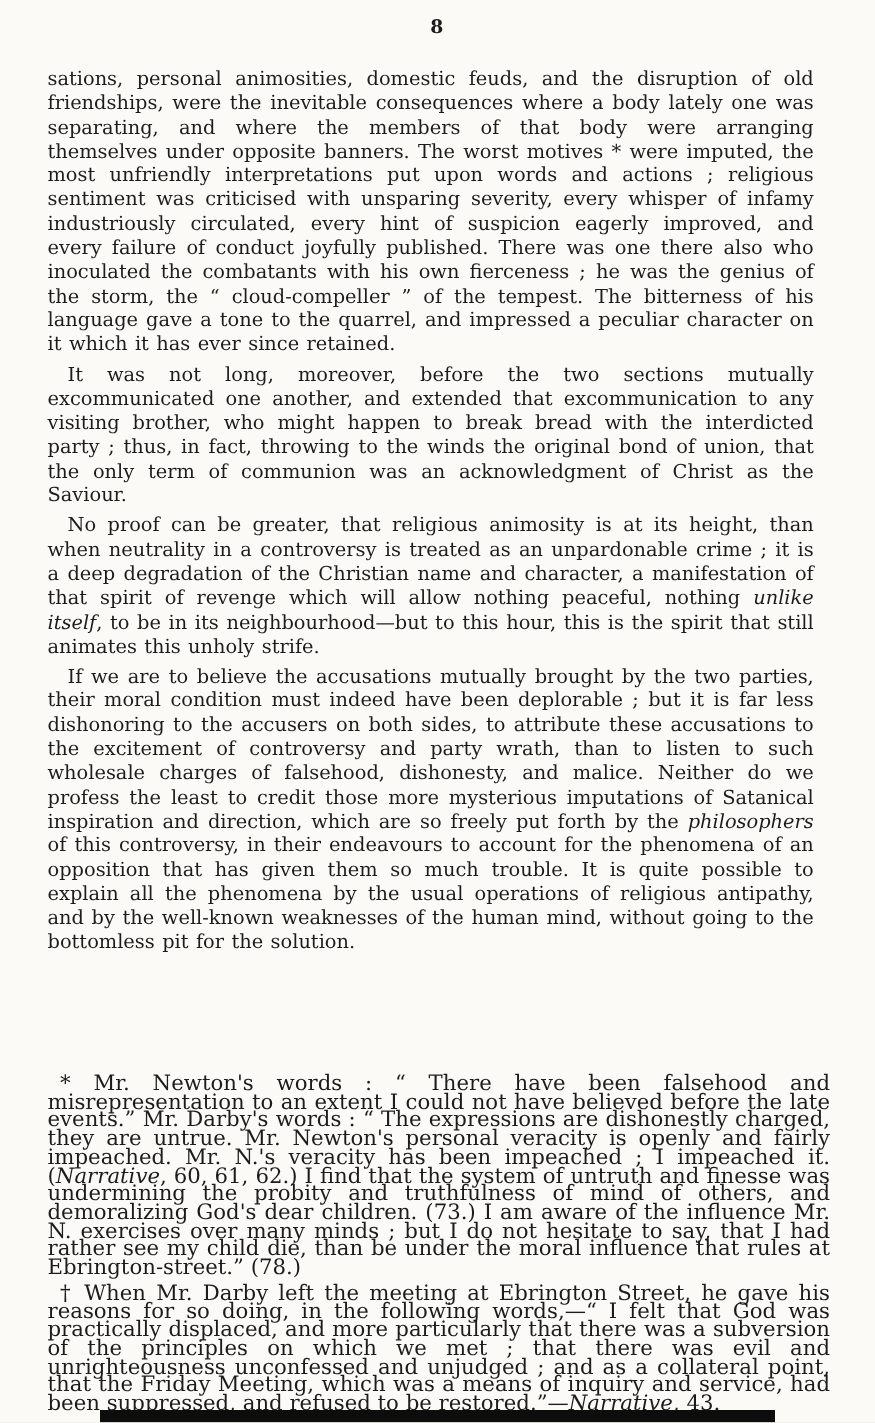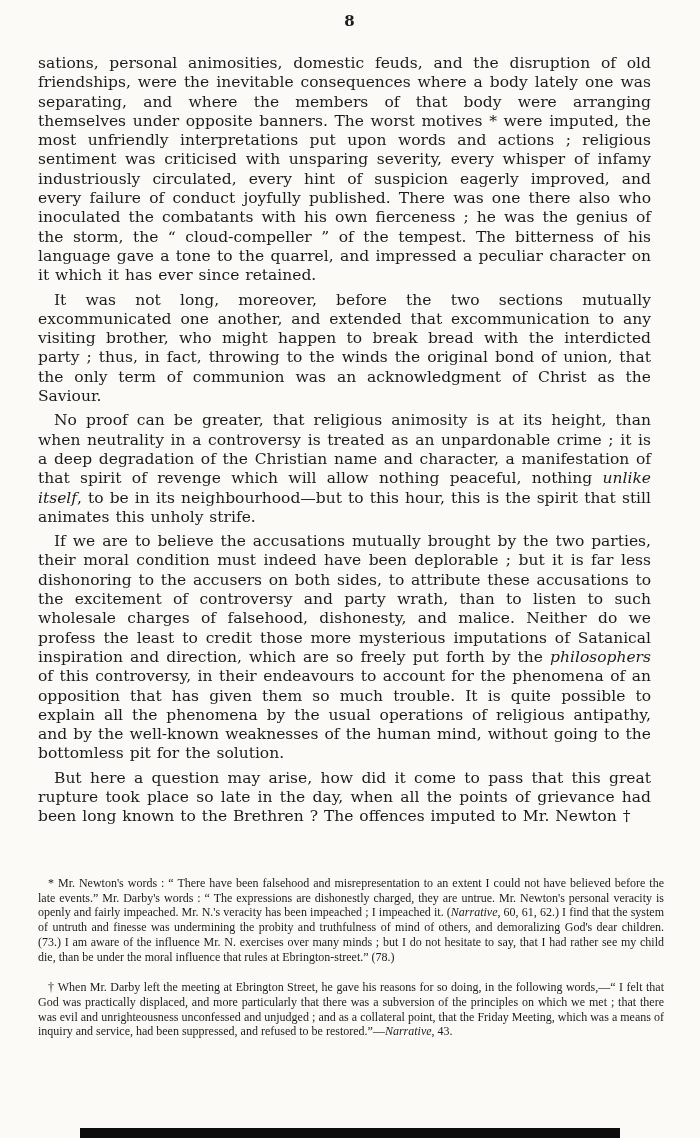--- a/index.html
+++ b/index.html
@@ -41,25 +41,24 @@
     word-spacing: 1px;
   }
   p.para.indent { text-indent: 16px; }
   .footnotes {
     position: absolute;
     top: 860px;
     left: 38px;
     width: 626px;
   }
   p.fn {
-    margin: 16px 0 6px 0;
-    font-size: 12px;
+    margin: 0 0 6px 0;
+    font-size: 17px;
     line-height: 14.7px;
     text-align: justify;
-    font-family: Liberation Serif, serif;
   }
   p.fn.indent { text-indent: 10px; }
   .it { font-style: italic; }
   .scan-bar {
     position: absolute;
     bottom: 0;
     left: 80px;
     width: 540px;
     height: 10px;
     background: #0d0d0d;
@@ -69,21 +68,20 @@
 <body>
 
 <div class="page" style="background: rgb(251, 250, 246); color: rgb(28, 28, 28);">
   <div class="page-number">8</div>
 
   <div class="content">
       <p class="para"><span>sations, personal animosities, domestic feuds, and the disruption of old friendships, were the inevitable consequences where a body lately one was separating, and where the members of that body were arranging themselves under opposite banners.  The worst motives * were imputed, the most unfriendly interpretations put upon words and actions ; religious sentiment was criticised with unsparing severity, every whisper of infamy industriously circulated, every hint of suspicion eagerly improved, and every failure of conduct joyfully published.  There was one there also who inoculated the combatants with his own fierceness ; he was the genius of the storm, the “ cloud-compeller ” of the tempest.  The bitterness of his language gave a tone to the quarrel, and impressed a peculiar character on it which it has ever since retained.</span></p>
       <p class="para indent"><span>It was not long, moreover, before the two sections mutually excommunicated one another, and extended that excommunication to any visiting brother, who might happen to break bread with the interdicted party ; thus, in fact, throwing to the winds the original bond of union, that the only term of communion was an acknowledgment of Christ as the Saviour.</span></p>
       <p class="para indent"><span>No proof can be greater, that religious animosity is at its height, than when neutrality in a controversy is treated as an unpardonable crime ; it is a deep degradation of the Christian name and character, a manifestation of that spirit of revenge which will allow nothing peaceful, nothing </span><span class="it">unlike itself</span><span>, to be in its neighbourhood—but to this hour, this is the spirit that still animates this unholy strife.</span></p>
       <p class="para indent"><span>If we are to believe the accusations mutually brought by the two parties, their moral condition must indeed have been deplorable ; but it is far less dishonoring to the accusers on both sides, to attribute these accusations to the excitement of controversy and party wrath, than to listen to such wholesale charges of falsehood, dishonesty, and malice.  Neither do we profess the least to credit those more mysterious imputations of Satanical inspiration and direction, which are so freely put forth by the </span><span class="it">philosophers</span><span> of this controversy, in their endeavours to account for the phenomena of an opposition that has given them so much trouble.  It is quite possible to explain all the phenomena by the usual operations of religious antipathy, and by the well-known weaknesses of the human mind, without going to the bottomless pit for the solution.</span></p>
-      <p class="para indent"><span>But here a question may arise, how did it come to pass that this great rupture took place so late in the day, when all the points of grievance had been long known to the Brethren ?  The offences imputed to Mr. Newton †</span></p>
     </div>
 
   <div class="footnotes">
       <p class="fn indent"><span>* Mr. Newton's words : “ There have been falsehood and misrepresentation to an extent I could not have believed before the late events.”  Mr. Darby's words : “ The expressions are dishonestly charged, they are untrue.  Mr. Newton's personal veracity is openly and fairly impeached.  Mr. N.'s veracity has been impeached ; I impeached it.  (</span><span class="it">Narrative</span><span>, 60, 61, 62.)  I find that the system of untruth and finesse was undermining the probity and truthfulness of mind of others, and demoralizing God's dear children.  (73.)  I am aware of the influence Mr. N. exercises over many minds ; but I do not hesitate to say, that I had rather see my child die, than be under the moral influence that rules at Ebrington-street.”  (78.)</span></p>
       <p class="fn indent"><span>† When Mr. Darby left the meeting at Ebrington Street, he gave his reasons for so doing, in the following words,—“ I felt that God was practically displaced, and more particularly that there was a subversion of the principles on which we met ; that there was evil and unrighteousness unconfessed and unjudged ; and as a collateral point, that the Friday Meeting, which was a means of inquiry and service, had been suppressed, and refused to be restored.”—</span><span class="it">Narrative</span><span>, 43.</span></p>
     </div>
 
   <div class="scan-bar"></div>
 </div>
 

